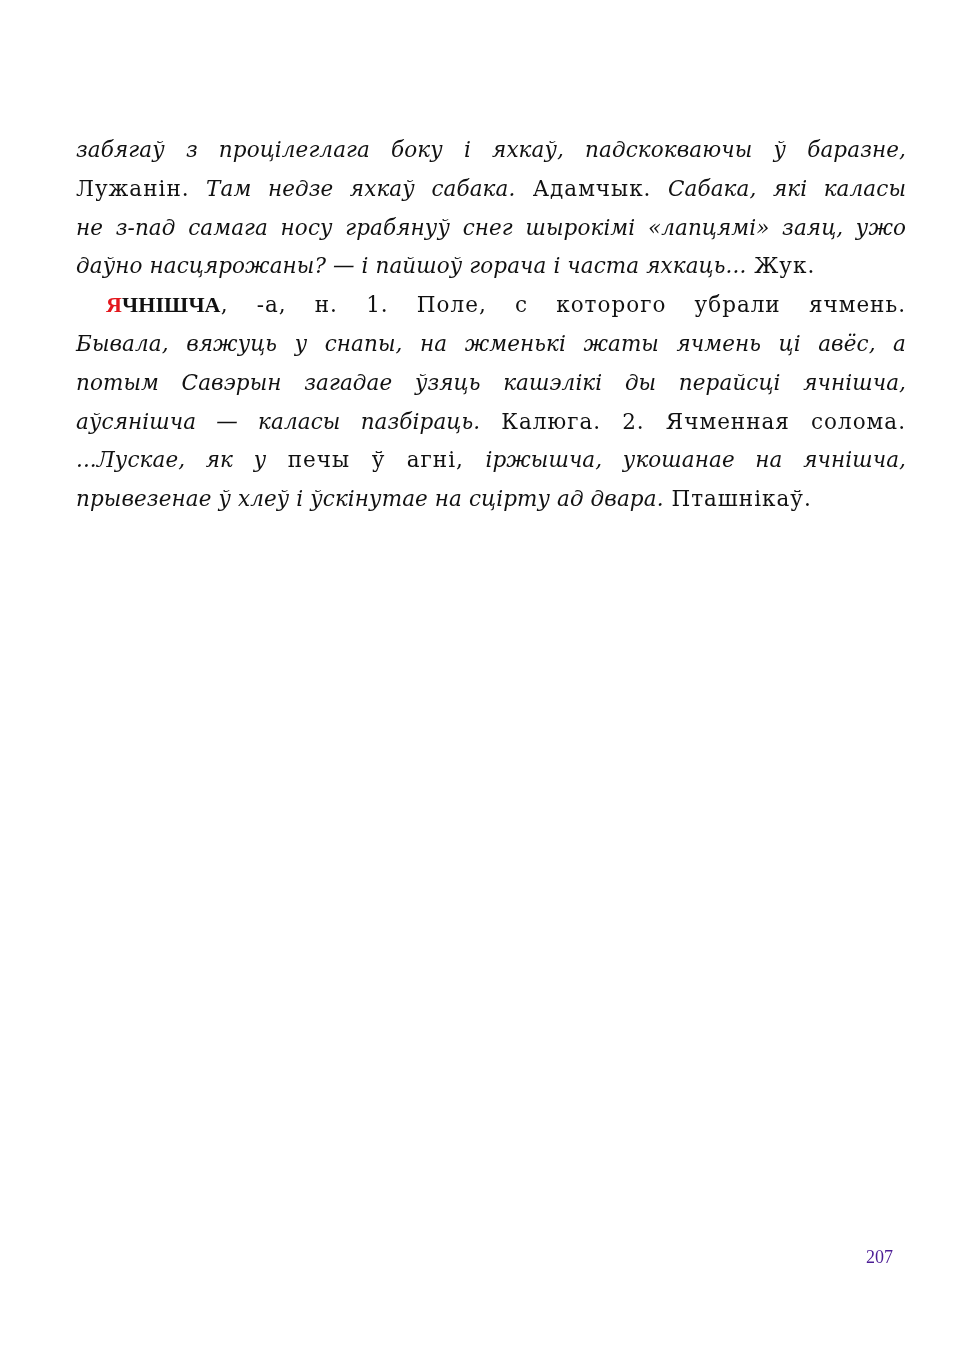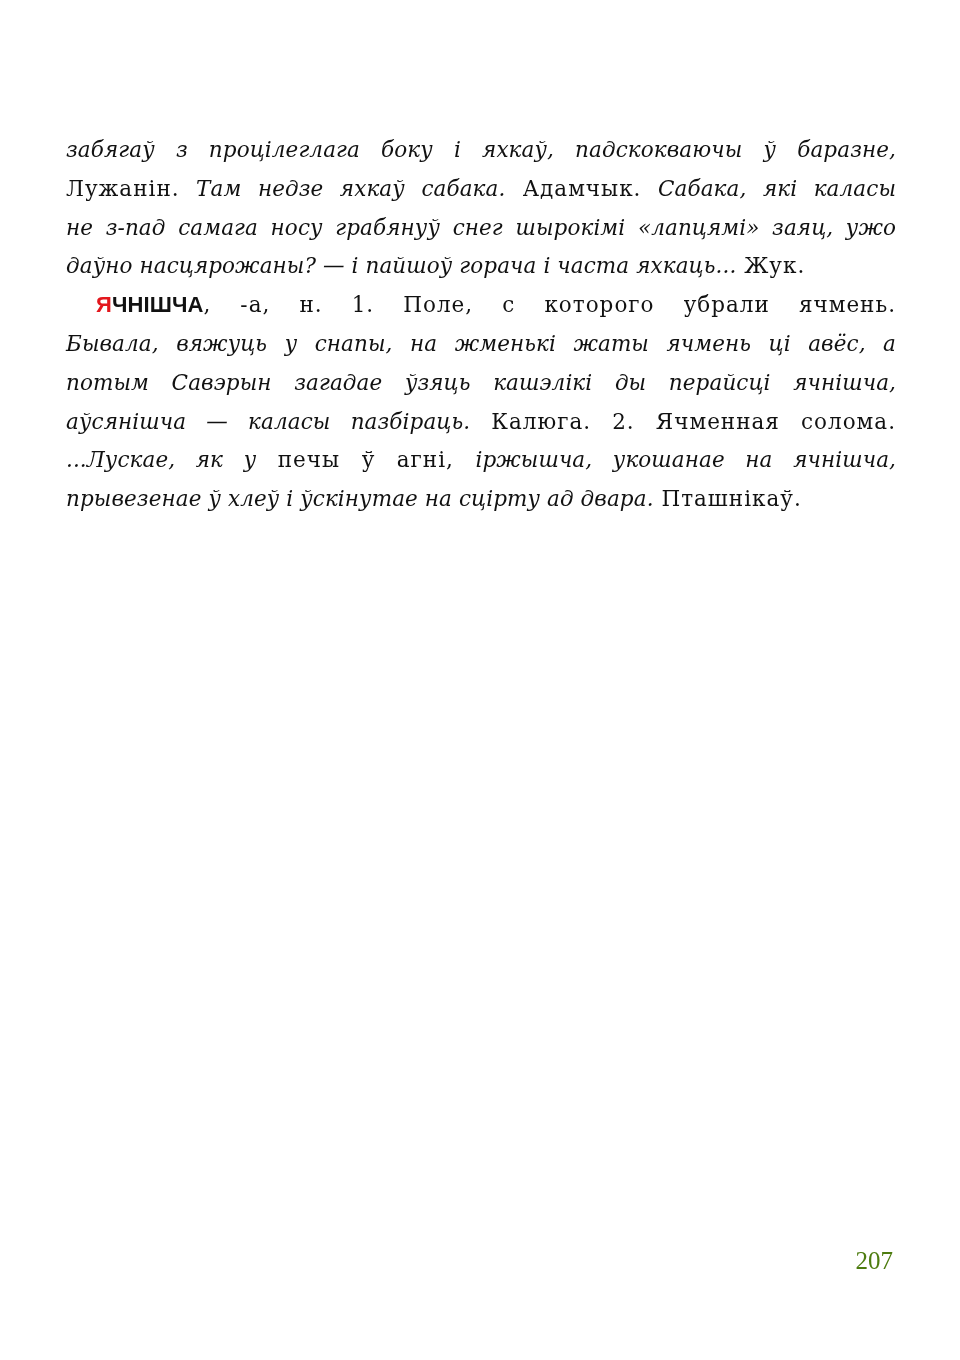--- a/index.html
+++ b/index.html
@@ -10,21 +10,21 @@
     body {
       width: 960px;
       height: 1360px;
       position: relative;
       overflow: hidden;
       font-family: "DejaVu Serif", "Liberation Serif", serif;
       color: #111111;
     }
     .page {
       position: absolute;
-      left: 66px;
+      left: 76px;
       top: 131px;
       width: 830px;
     }
     .line {
       display: block;
       height: 38.8px;
       line-height: 38.8px;
       font-size: 21.5px;
       white-space: nowrap;
       text-align: justify;
@@ -40,33 +40,33 @@
     .it {
       font-style: italic;
     }
     .rm {
       font-style: normal;
       letter-spacing: 1px;
       margin-top: 36px;
     }
     .hw {
       font-weight: bold;
-      font-family: Liberation Sans, sans-serif;
+      font-family: Liberation Serif, serif;
       font-size: 22px;
     }
     .hw .first {
       color: #e3171d;
     }
     .page-number {
       position: absolute;
       right: 67px;
       top: 1247px;
       font-family: "Liberation Serif", "DejaVu Serif", serif;
-      font-size: 25px;
-      color: #4d7c0f;
+      font-size: 18px;
+      color: #4c1d95;
     }
   </style>
 </head>
 <body>
 
 <div class="page">
   <div id="cont">
       <span class="line"><span class="it">забягаў з процілеглага боку і яхкаў, падскокваючы ў баразне,</span></span>
       <span class="line"><span class="rm">Лужанін.</span><span class="it"> Там недзе яхкаў сабака.</span><span class="rm"> Адамчык.</span><span class="it"> Сабака, які каласы</span></span>
       <span class="line"><span class="it">не з-пад самага носу грабянуў снег  шырокімі «лапцямі» заяц, ужо</span></span>

